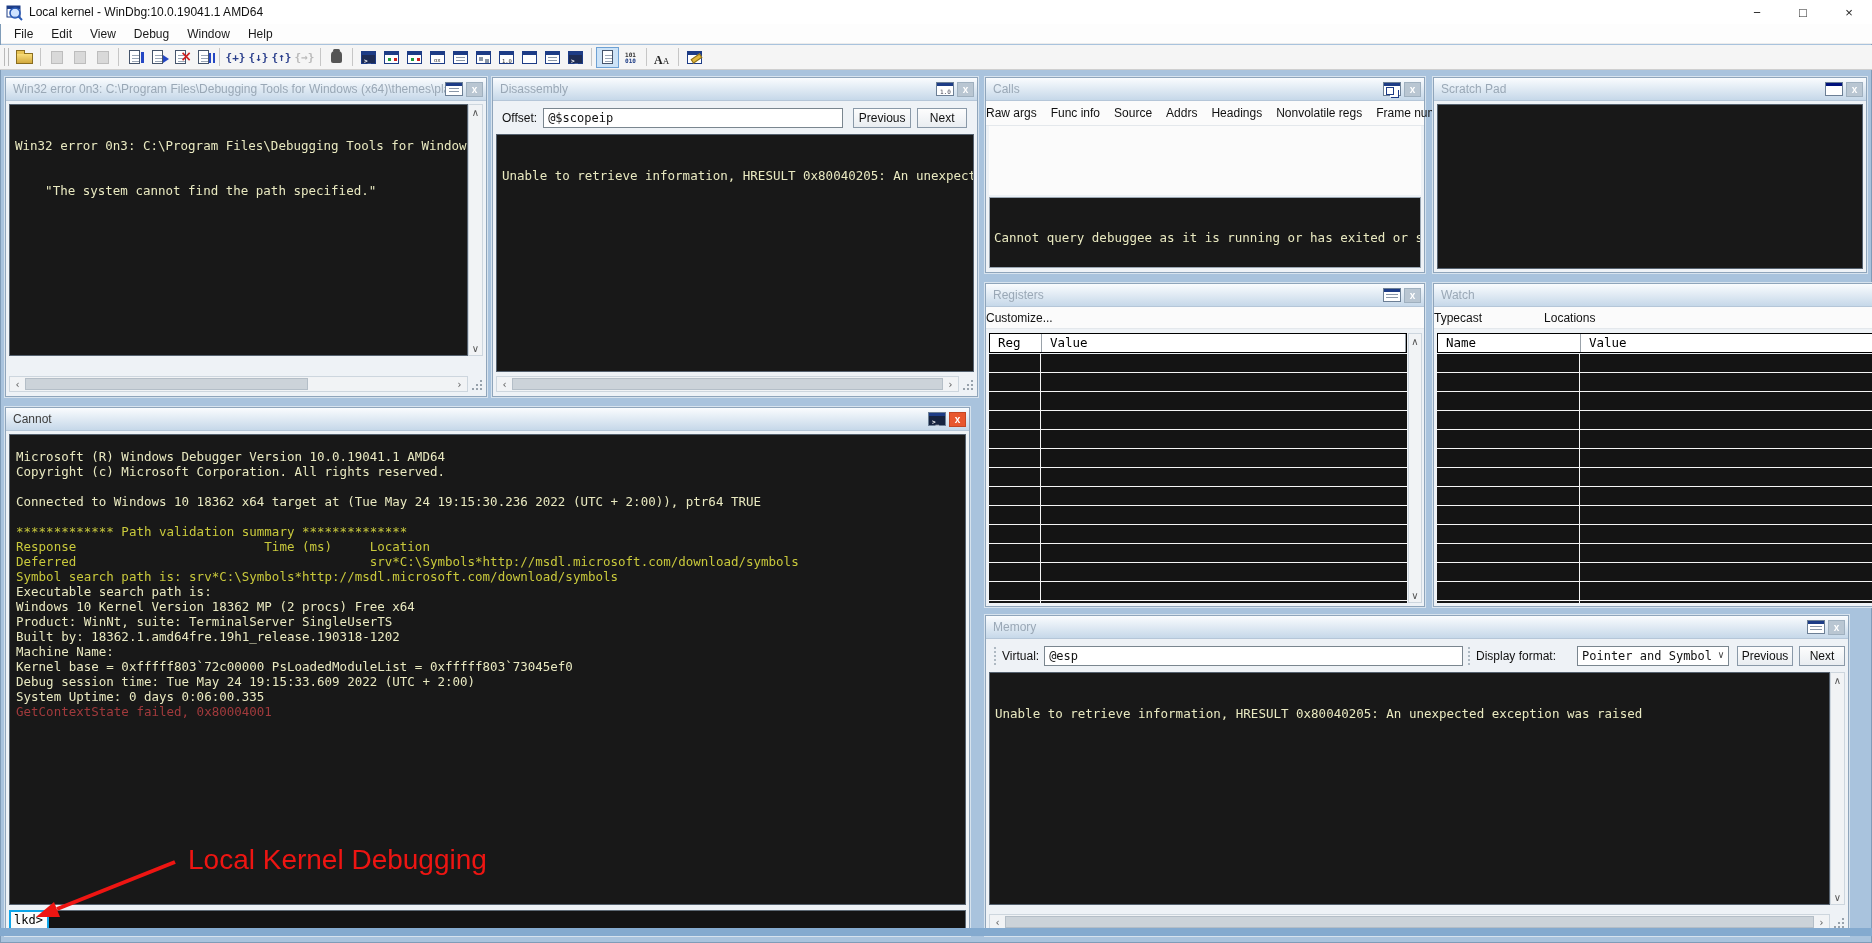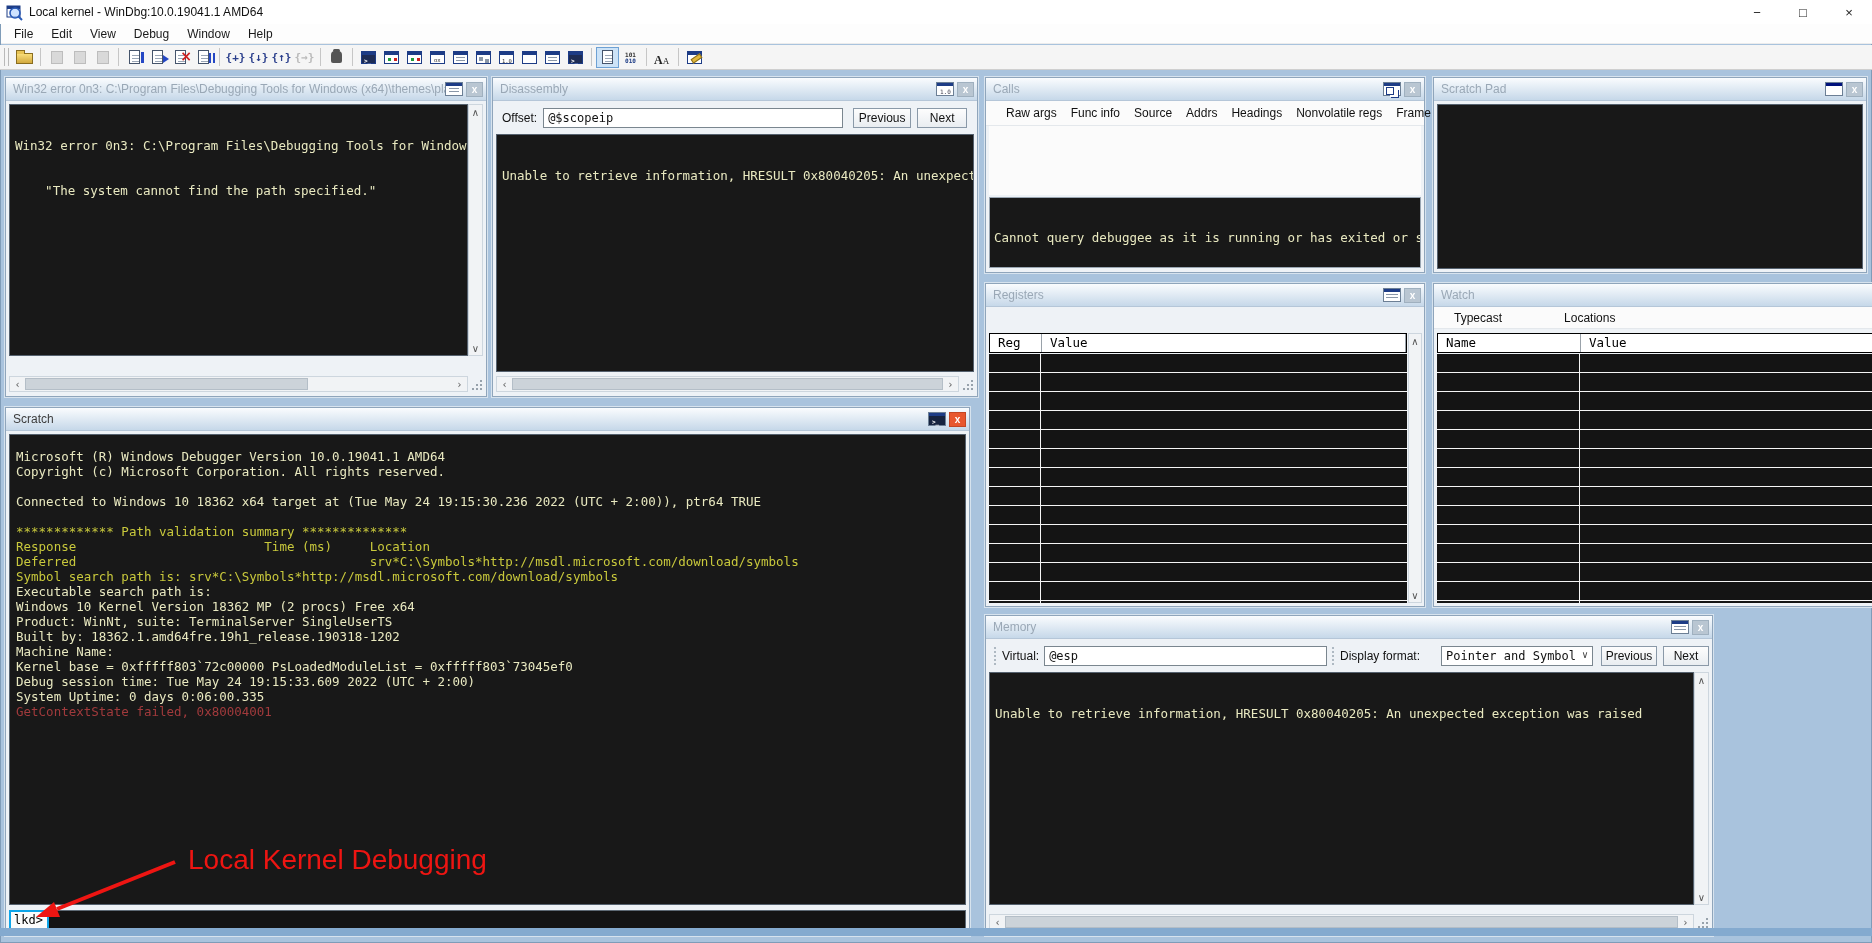--- a/index.html
+++ b/index.html
@@ -101,21 +101,21 @@
   .thead{display:flex;background:#fff;border:1px solid #000;height:20px;
          font:12.5px/18px "DejaVu Sans Mono",monospace;color:#000;}
   .thead .hc{padding-left:8px;border-right:1px solid #9aa2aa;}
   .tbody{position:absolute;overflow:hidden;background:#141414;}
   .trow{display:flex;height:19px;border-bottom:1px solid #f5f5f5;}
   .trow .tc{height:100%;}
   .trow .tc.a{border-right:1px solid #f5f5f5;}
   .registers-t .tc.a,.registers-t .hc.a{width:52px;}
   .watch-t .tc.a,.watch-t .hc.a{width:143px;}
   .thead .hc.b,.trow .tc.b{flex:1;}
-  .flatrow{display:flex;align-items:center;background:#fbfbfb;border-bottom:1px solid #e4e8ec;padding-left:20px;}
+  .flatrow{display:flex;align-items:center;background:#fbfbfb;border-bottom:1px solid #e4e8ec;padding-left:0;}
   .flatbtn{font:12px "Liberation Sans",sans-serif;color:#111;margin-right:14px;white-space:nowrap;}
   
   .cline{height:15px;}
   .c-n{color:#e9e9c0;}
   .c-y{color:#c9c93c;}
   .c-r{color:#a13a3c;}
   .promptrow{position:absolute;display:flex;align-items:stretch;background:#f4f6f8;}
   .lkd{flex:0 0 40px;background:#fcfcfc;border:2px solid #0ea5e9;font:12px/16px "DejaVu Sans Mono",monospace;
        color:#000;padding-left:3px;}
   .cmdin{flex:1;background:#141414;border:1px solid #5e6a75;border-left:none;}
@@ -319,20 +319,23 @@
       </div>
       <div class="console" style="left:3px;top:26px;right:3px;bottom:3px;"></div>
     </div>
 
     <div class="panel registers-t" style="left:985px;top:213px;width:440px;height:324px;">
       <div class="ptitle">
         <span class="ptext">Registers</span>
         <span class="pic gridp"></span>
         <span class="px">x</span>
       </div>
+      <div class="flatrow" style="height:22px;">
+        <span class="flatbtn">Customize...</span>
+      </div>
       <div class="thead" style="position:absolute;left:3px;right:17px;top:49px;">
         <span class="hc a">Reg</span>
         <span class="hc b">Value</span>
       </div>
       <div class="tbody" id="registers-rows" style="left:3px;right:17px;top:70px;bottom:3px;">
           <div class="trow">
             <div class="tc a"></div>
             <div class="tc b"></div>
           </div>
           <div class="trow">
@@ -467,32 +470,32 @@
           </div>
         </div>
       <div class="sb v" style="right:2px;top:49px;width:14px;bottom:3px;">
         <span class="arr">∧</span>
         <span class="arr">∨</span>
       </div>
     </div>
 
     <div class="panel" style="left:5px;top:337px;width:965px;height:529px;">
       <div class="ptitle">
-        <span class="ptext darktitle">Scratch</span>
+        <span class="ptext darktitle">Cannot</span>
         <span class="pic termp"></span>
         <span class="px red">x</span>
       </div>
       <div class="console" id="command-lines" style="left:3px;top:26px;right:3px;bottom:30px;padding:14px 6px 0 6px;"><div class="cline c-n">Microsoft (R) Windows Debugger Version 10.0.19041.1 AMD64</div><div class="cline c-n">Copyright (c) Microsoft Corporation. All rights reserved.</div><div class="cline c-n"></div><div class="cline c-n">Connected to Windows 10 18362 x64 target at (Tue May 24 19:15:30.236 2022 (UTC + 2:00)), ptr64 TRUE</div><div class="cline c-n"></div><div class="cline c-y">************* Path validation summary **************</div><div class="cline c-y">Response                         Time (ms)     Location</div><div class="cline c-y">Deferred                                       srv*C:\Symbols*http://msdl.microsoft.com/download/symbols</div><div class="cline c-y">Symbol search path is: srv*C:\Symbols*http://msdl.microsoft.com/download/symbols</div><div class="cline c-n">Executable search path is: </div><div class="cline c-n">Windows 10 Kernel Version 18362 MP (2 procs) Free x64</div><div class="cline c-n">Product: WinNt, suite: TerminalServer SingleUserTS</div><div class="cline c-n">Built by: 18362.1.amd64fre.19h1_release.190318-1202</div><div class="cline c-n">Machine Name:</div><div class="cline c-n">Kernel base = 0xfffff803`72c00000 PsLoadedModuleList = 0xfffff803`73045ef0</div><div class="cline c-n">Debug session time: Tue May 24 19:15:33.609 2022 (UTC + 2:00)</div><div class="cline c-n">System Uptime: 0 days 0:06:00.335</div><div class="cline c-r">GetContextState failed, 0x80004001</div></div>
       <div class="promptrow" style="left:3px;right:3px;bottom:5px;height:20px;">
         <span class="lkd">lkd&gt;</span>
         <span class="cmdin"></span>
       </div>
     </div>
 
-    <div class="panel" style="left:985px;top:545px;width:728px;height:321px;">
+    <div class="panel" style="left:985px;top:545px;width:864px;height:321px;">
       <div class="ptitle">
         <span class="ptext">Memory</span>
         <span class="pic gridp"></span>
         <span class="px">x</span>
       </div>
       <div style="position:absolute;left:3px;top:26px;right:3px;height:28px;display:flex;align-items:center;">
         <span class="dgrip"></span>
         <span class="lbl">Virtual:</span>
         <input class="tfield" style="flex: 1 1 0%; height: 20px; margin-left: 5px; max-width: 460px;" value="@esp">
         <span class="dgrip"></span>

